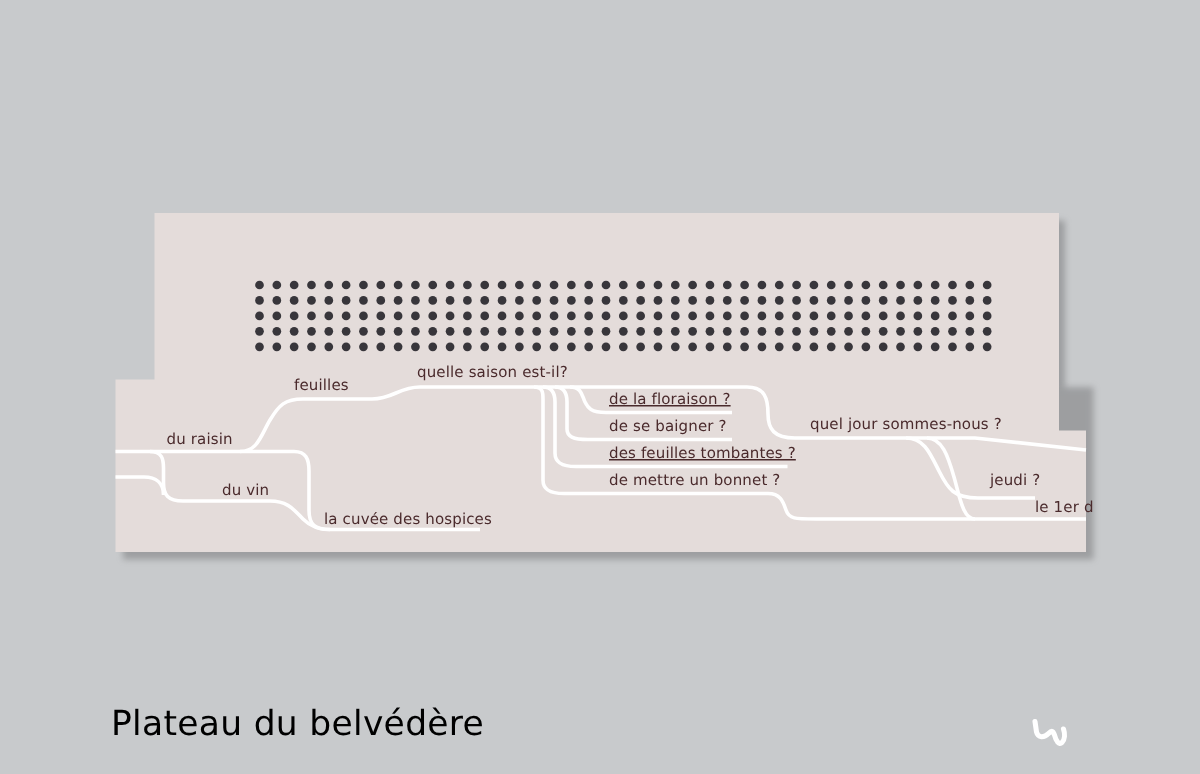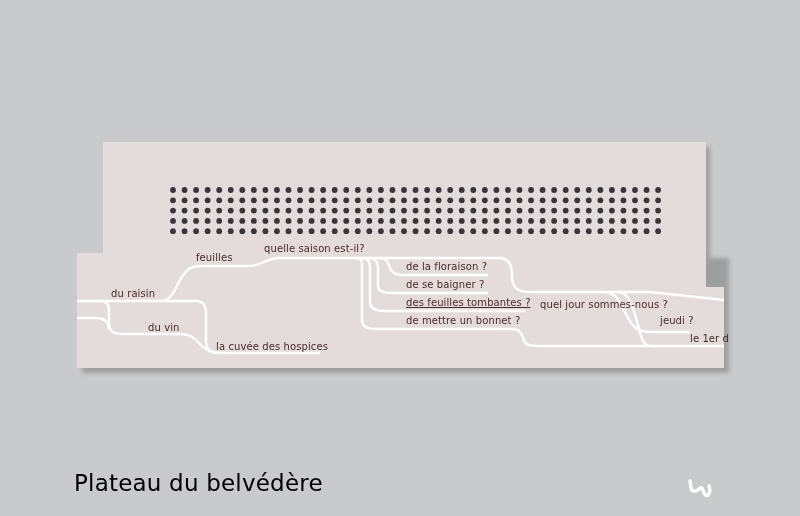--- a/index.html
+++ b/index.html
@@ -273,26 +273,26 @@
 
       <path d="M504,329 L512,329 C520,329 522,334 524,340 C526,346 530,346 544,346 L724,346"></path>
 
       <path d="M604,292 C616,292 620,302 626,314 C632,326 636,332 652,332 L690,332"></path>
       <path d="M618,292 C628,292 632,304 636,318 C640,332 642,346 650,346"></path>
     </g>
   </svg>
 
   <span class="label" style="left:111px;top:288px;">du raisin</span>
   <span class="label" style="left:196px;top:252px;">feuilles</span>
-  <span class="label" style="left:264px;top:243px;">quelle saison est-il?</span>
-  <span class="label" style="left:406px;top:261px;">de la floraison ?</span>
+  <span class="label" style="left:278px;top:243px;">quelle saison est-il?</span>
+  <span class="label" style="left:406px;top:261px;text-decoration:underline;">de la floraison ?</span>
   <span class="label" style="left:406px;top:279px;">de se baigner ?</span>
   <span class="label" style="left:406px;top:297px;text-decoration:underline;">des feuilles tombantes ?</span>
   <span class="label" style="left:406px;top:315px;">de mettre un bonnet ?</span>
-  <span class="label" style="left:540px;top:278px;margin-top:21px;">quel jour sommes-nous ?</span>
+  <span class="label" style="left:540px;top:278px;">quel jour sommes-nous ?</span>
   <span class="label" style="left:148px;top:322px;text-align:right;">du vin</span>
   <span class="label" style="left:216px;top:341px;">la cuvée des hospices</span>
   <span class="label" style="left:660px;top:315px;">jeudi ?</span>
   <span class="label" style="left:690px;top:333px;">le 1er d</span>
 
   <div class="title">Plateau du belvédère</div>
   <svg class="logo" width="30" height="22" viewBox="0 0 30 22">
     <path d="M4,3 L5,10 C6,14 10,14 13,11 C15,9 16,9 17,12 C18,16 20,19 22,17 C24,15 24,11 23,8" fill="none" stroke="#ffffff" stroke-width="3.4" stroke-linecap="round" stroke-linejoin="round"></path>
   </svg>
 </div>

